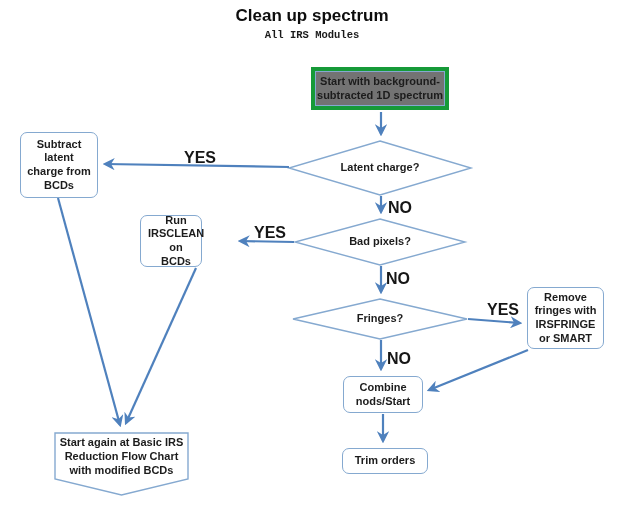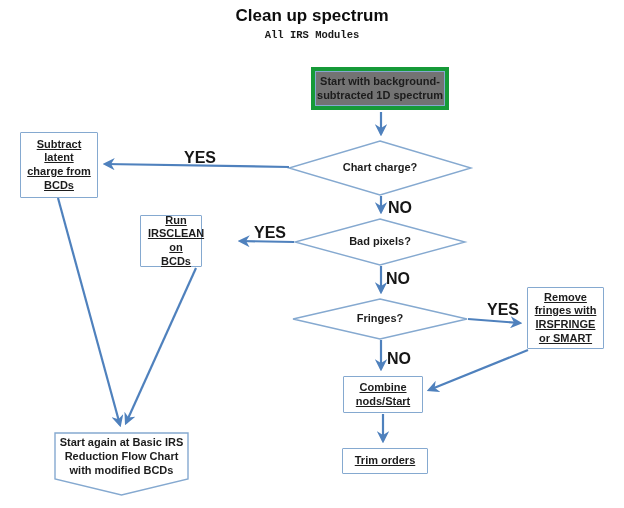--- a/index.html
+++ b/index.html
@@ -17,21 +17,21 @@
   }
   .subtitle {
     position:absolute; top:29px; left:0; width:624px; text-align:center;
     font-size:10.5px; font-weight:bold; color:#1a1a1a; z-index:1;font-family:Liberation Mono, monospace;
   }
   .node {
     position:absolute; z-index:1; display:flex; align-items:center; justify-content:center;
     text-align:center; font-size:11px; font-weight:bold; line-height:1.25;
     color:var(--text); white-space:pre-line; box-sizing:border-box;
   }
-  .rect { background:#ffffff; border:1.5px solid var(--shape-border); border-radius:1px;text-decoration:underline; }
+  .rect { background:#ffffff; border:1.5px solid var(--shape-border); border-radius:7px; }
   .start {
     background:#737373; border:4px solid var(--start-border);
     box-shadow: inset 0 0 0 1px var(--shape-border); border-radius:0;
   }
   .dtext { background:transparent; }
   .labelyn {
     position:absolute; z-index:1; font-size:16px; font-weight:bold; color:#161616;
   }
 </style>
 </head>
@@ -96,21 +96,21 @@
   <div class="node rect" style="left:343px; top:376px; width:80px; height:37px;">
     <span>Combine
 nods/Start</span>
   </div>
 
   <div class="node rect" style="left:342px; top:448px; width:86px; height:26px;">
     <span>Trim orders</span>
   </div>
 
   <div class="node dtext" style="left:289px; top:141px; width:182px; height:54px;">
-    <span>Chart charge?</span>
+    <span>Latent charge?</span>
   </div>
 
   <div class="node dtext" style="left:295px; top:219px; width:170px; height:46px;">
     <span>Bad pixels?</span>
   </div>
 
   <div class="node dtext" style="left:293px; top:299px; width:174px; height:40px;">
     <span>Fringes?</span>
   </div>
 

